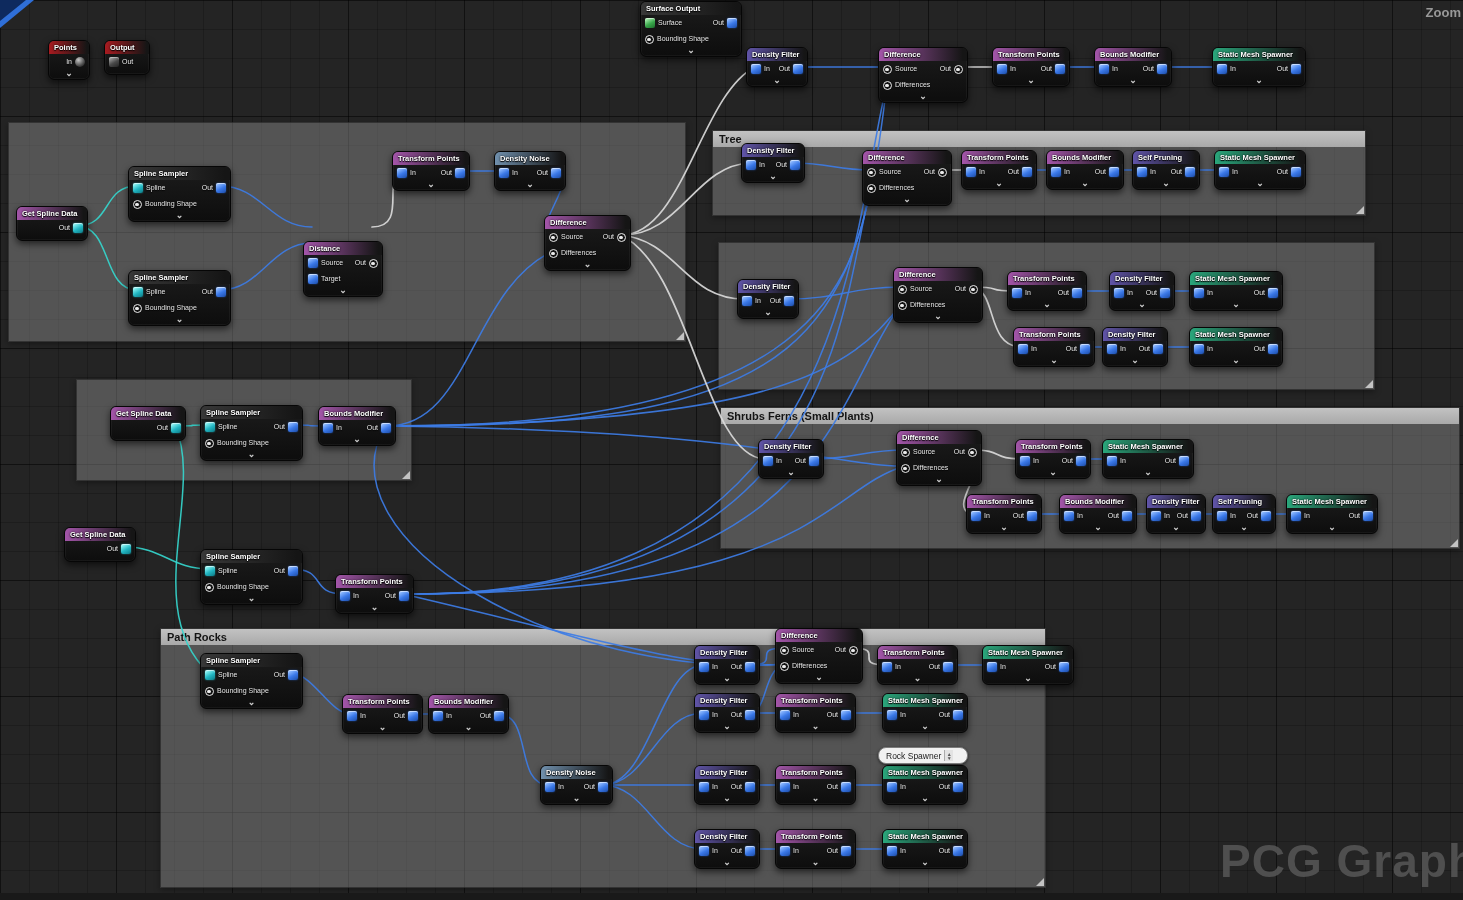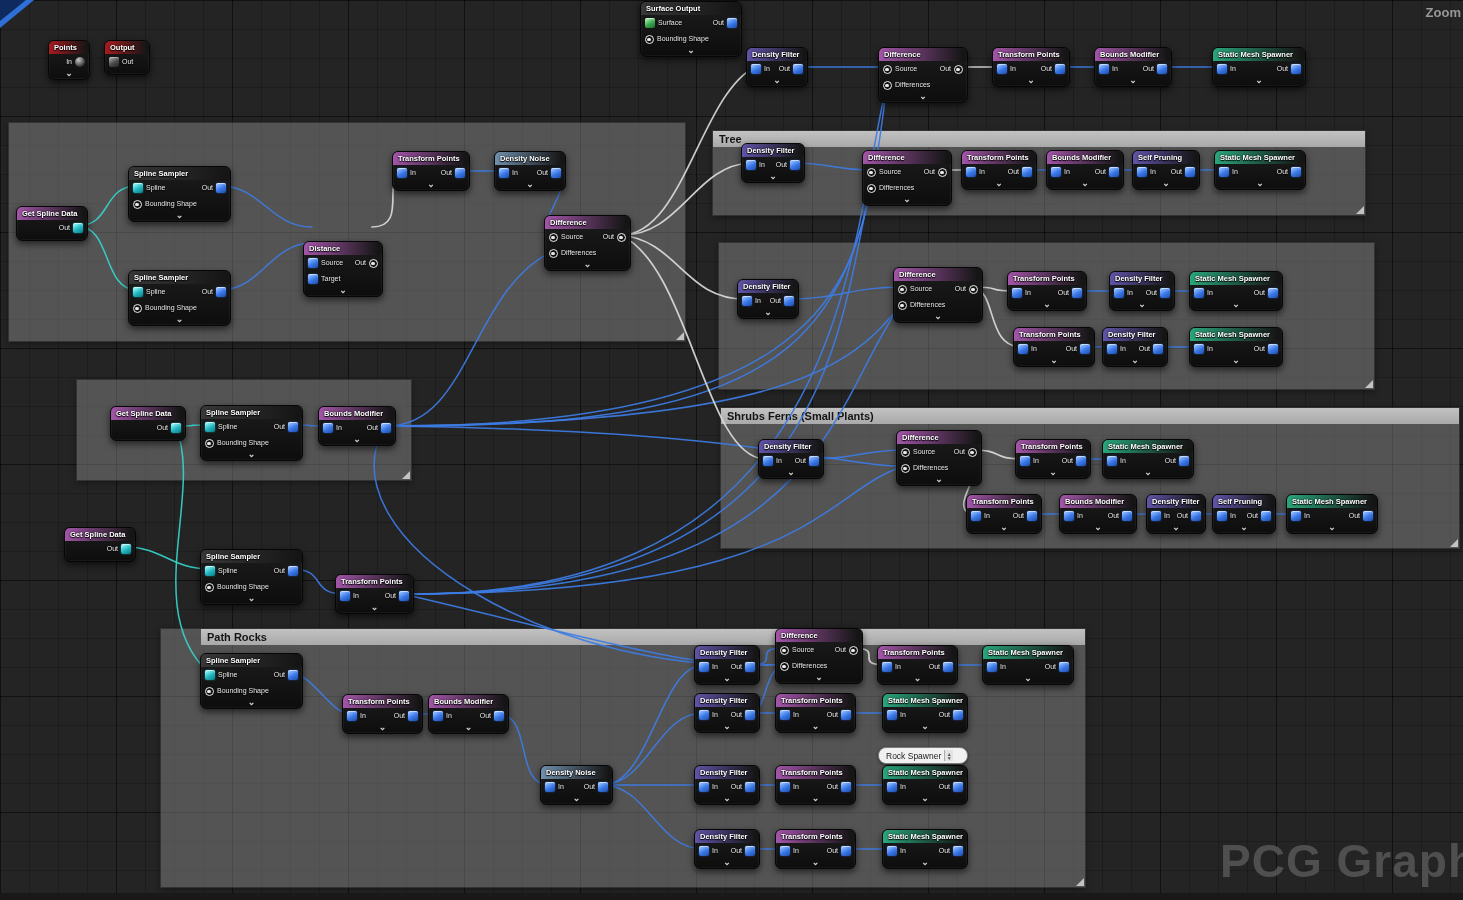--- a/index.html
+++ b/index.html
@@ -74,21 +74,21 @@
       <div class="comment" style="left: 718px; top: 242px; width: 655px; height: 146px;">
         <div class="resize"></div>
       </div>
       <div class="comment" style="left: 720px; top: 407px; width: 738px; height: 140px;">
         <div class="ctitle">Shrubs Ferns (Small Plants)</div>
         <div class="resize"></div>
       </div>
       <div class="comment" style="left: 76px; top: 379px; width: 334px; height: 100px;">
         <div class="resize"></div>
       </div>
-      <div class="comment" style="left: 160px; top: 628px; width: 884px; height: 258px; padding-left: 40px;">
+      <div class="comment" style="left: 160px; top: 628px; width: 884px; height: 258px;">
         <div class="ctitle">Path Rocks</div>
         <div class="resize"></div>
       </div>
     </div>
   <svg id="wires" width="1463" height="900">
       <path d="M 77 226 C 112 226, 102 186, 137 186" fill="none" stroke="#35d6cd" stroke-width="1.5" stroke-opacity="0.92" stroke-linecap="round"></path>
       <path d="M 77 226 C 112 226, 102 290, 137 290" fill="none" stroke="#35d6cd" stroke-width="1.5" stroke-opacity="0.92" stroke-linecap="round"></path>
       <path d="M 175 426 C 210 426, 174 425, 209 425" fill="none" stroke="#35d6cd" stroke-width="1.5" stroke-opacity="0.92" stroke-linecap="round"></path>
       <path d="M 175 426 C 205 490, 140 610, 209 673" fill="none" stroke="#35d6cd" stroke-width="1.5" stroke-opacity="0.92" stroke-linecap="round"></path>
       <path d="M 125 547 C 162.8 547, 171.2 569, 209 569" fill="none" stroke="#35d6cd" stroke-width="1.5" stroke-opacity="0.92" stroke-linecap="round"></path>

